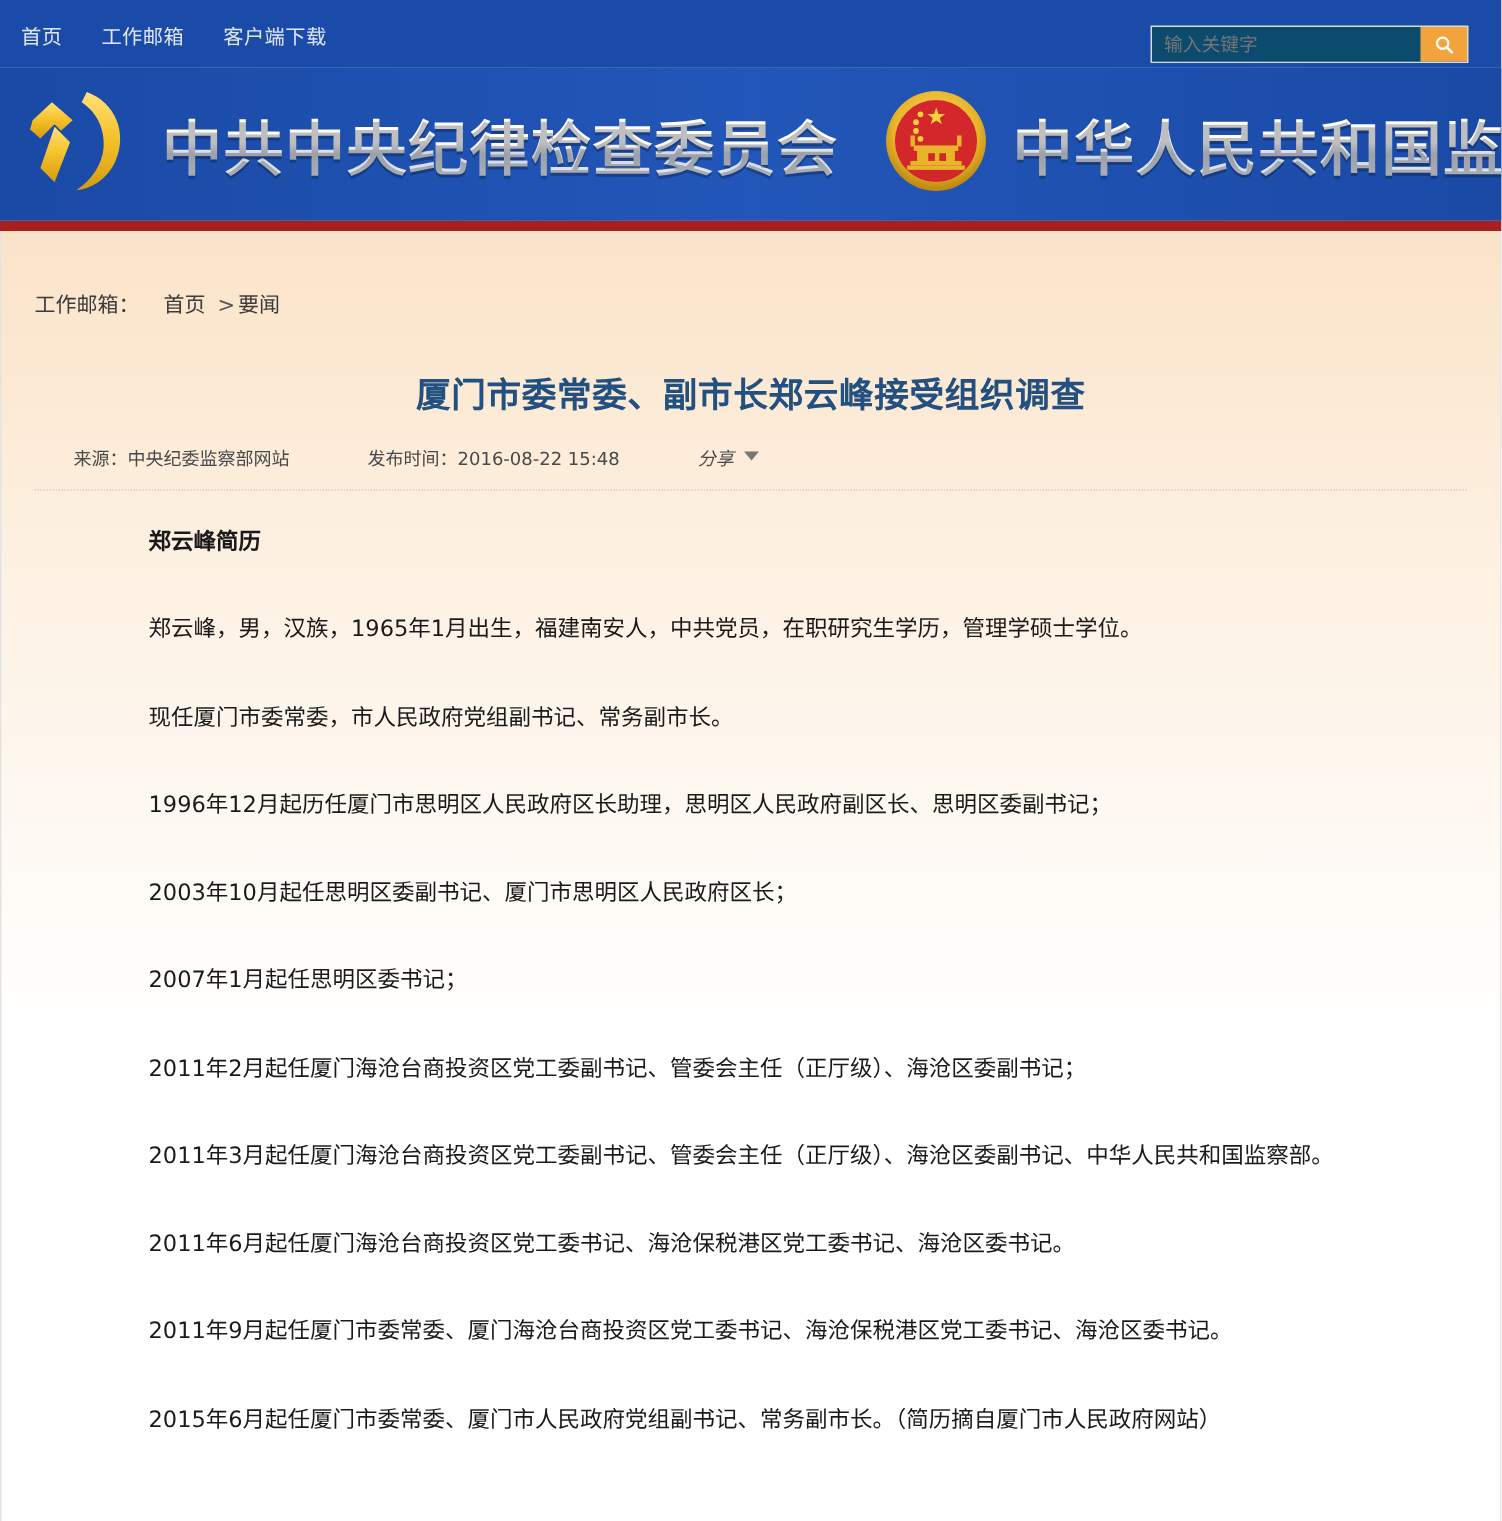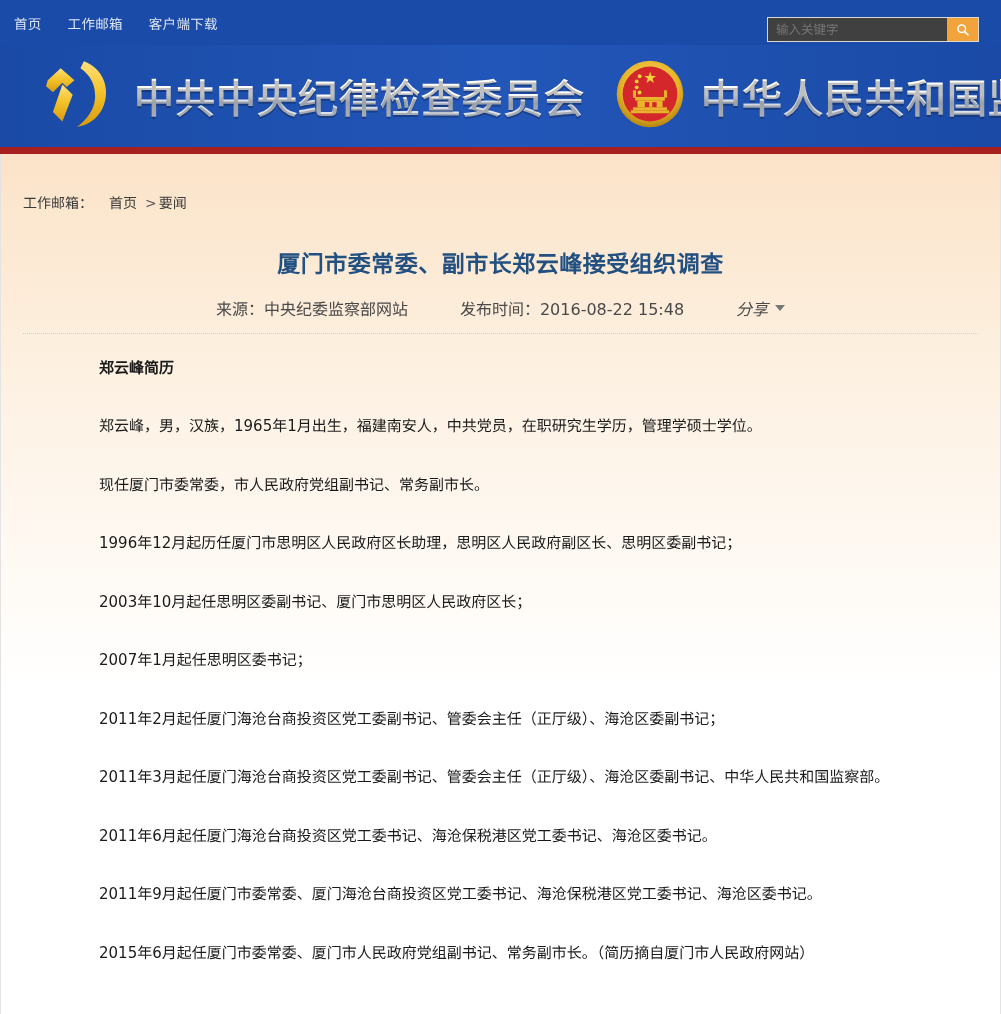--- a/index.html
+++ b/index.html
@@ -36,21 +36,21 @@
     border: 1px solid #dcd9cf;
   }
   .search-input {
     width: 179px;
     height: 23px;
     border: 0;
     outline: 0;
     padding: 0 8px;
     font-size: 12.5px;
     color: #9a9a9a;
-    background: #404040;
+    background: #0c4a6e;
     font-family: "DejaVu Sans", "Liberation Sans", sans-serif;
   }
   .search-btn {
     width: 31px; height: 23px;
     background: #f2a33c;
     border: 0;
     cursor: pointer;
     display: flex; align-items: center; justify-content: center;
     padding: 0;
   }
@@ -60,21 +60,21 @@
   .banner {
     position: relative;
     height: 102px;
     background: #1b4ba8;
     background-image: linear-gradient(90deg,#1a4aa6 0%,#2256b8 50%,#1a4aa6 100%);
     display: flex;
     align-items: center;
     overflow: hidden;
   }
   .banner-half { display: flex; align-items: center; }
-  .banner-half.left { padding-left: 34px; }
+  .banner-half.left { padding-left: 8px; }
   .banner-half.right { padding-left: 28px; }
 
   .emblem { flex: 0 0 auto; position: relative; }
 
   .banner-title {
     margin-left: 14px;
     font-size: 40px;
     font-weight: bold;
     letter-spacing: 1px;
     white-space: nowrap;
@@ -122,23 +122,23 @@
     font-size: 23px;
     font-weight: bold;
     color: #215081;
     letter-spacing: .5px;
     line-height: 1.3;
   }
 
   .meta-row {
     margin-top: 16px;
     display: flex;
-    justify-content: center;
+    justify-content: flex-start;
     align-items: center;
-    font-size: 16px;
+    font-size: 12px;
     color: #494949;
   }
   .meta-item { margin: 0 26px; white-space: nowrap; }
   .share { display: inline-flex; align-items: center; cursor: pointer; font-style: italic; }
   .share .caret {
     display: inline-block;
     margin-left: 7px;
     width: 0; height: 0;
     border-left: 5px solid transparent;
     border-right: 5px solid transparent;

